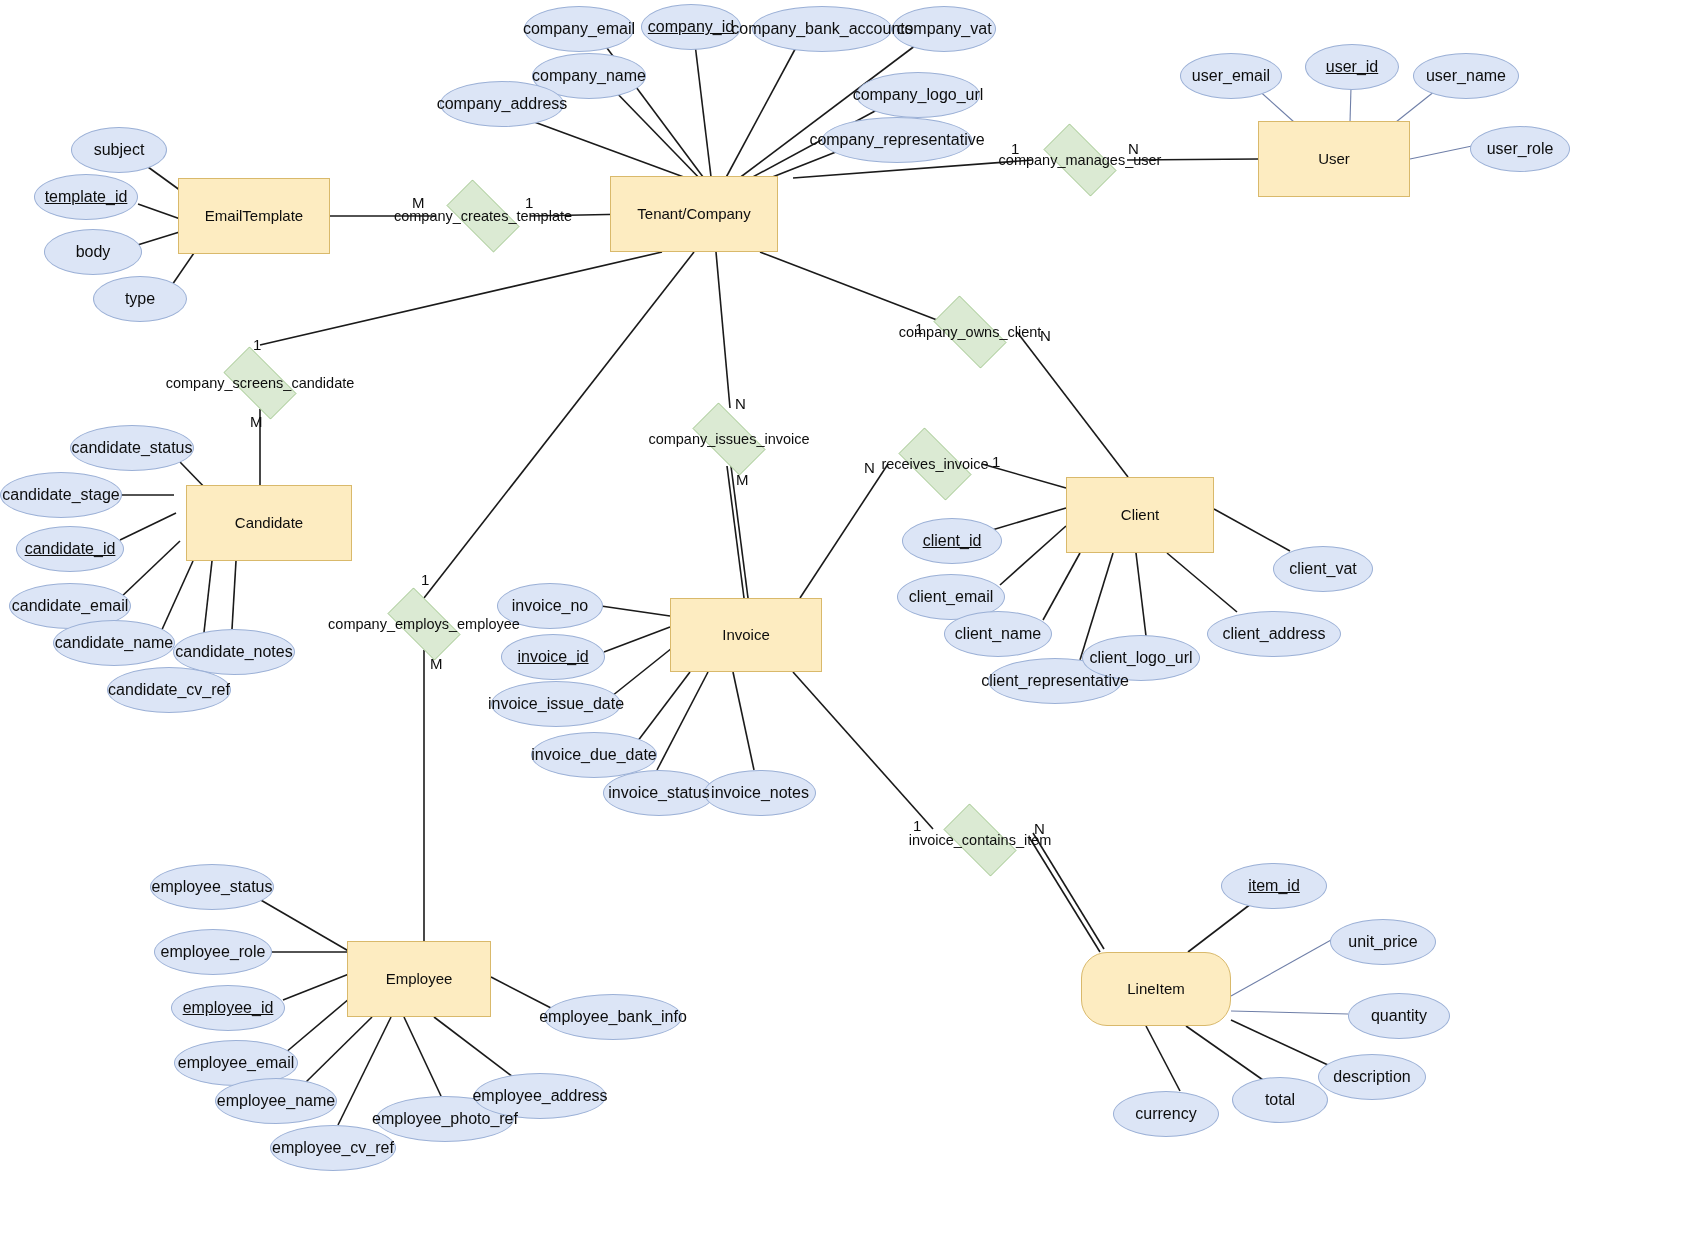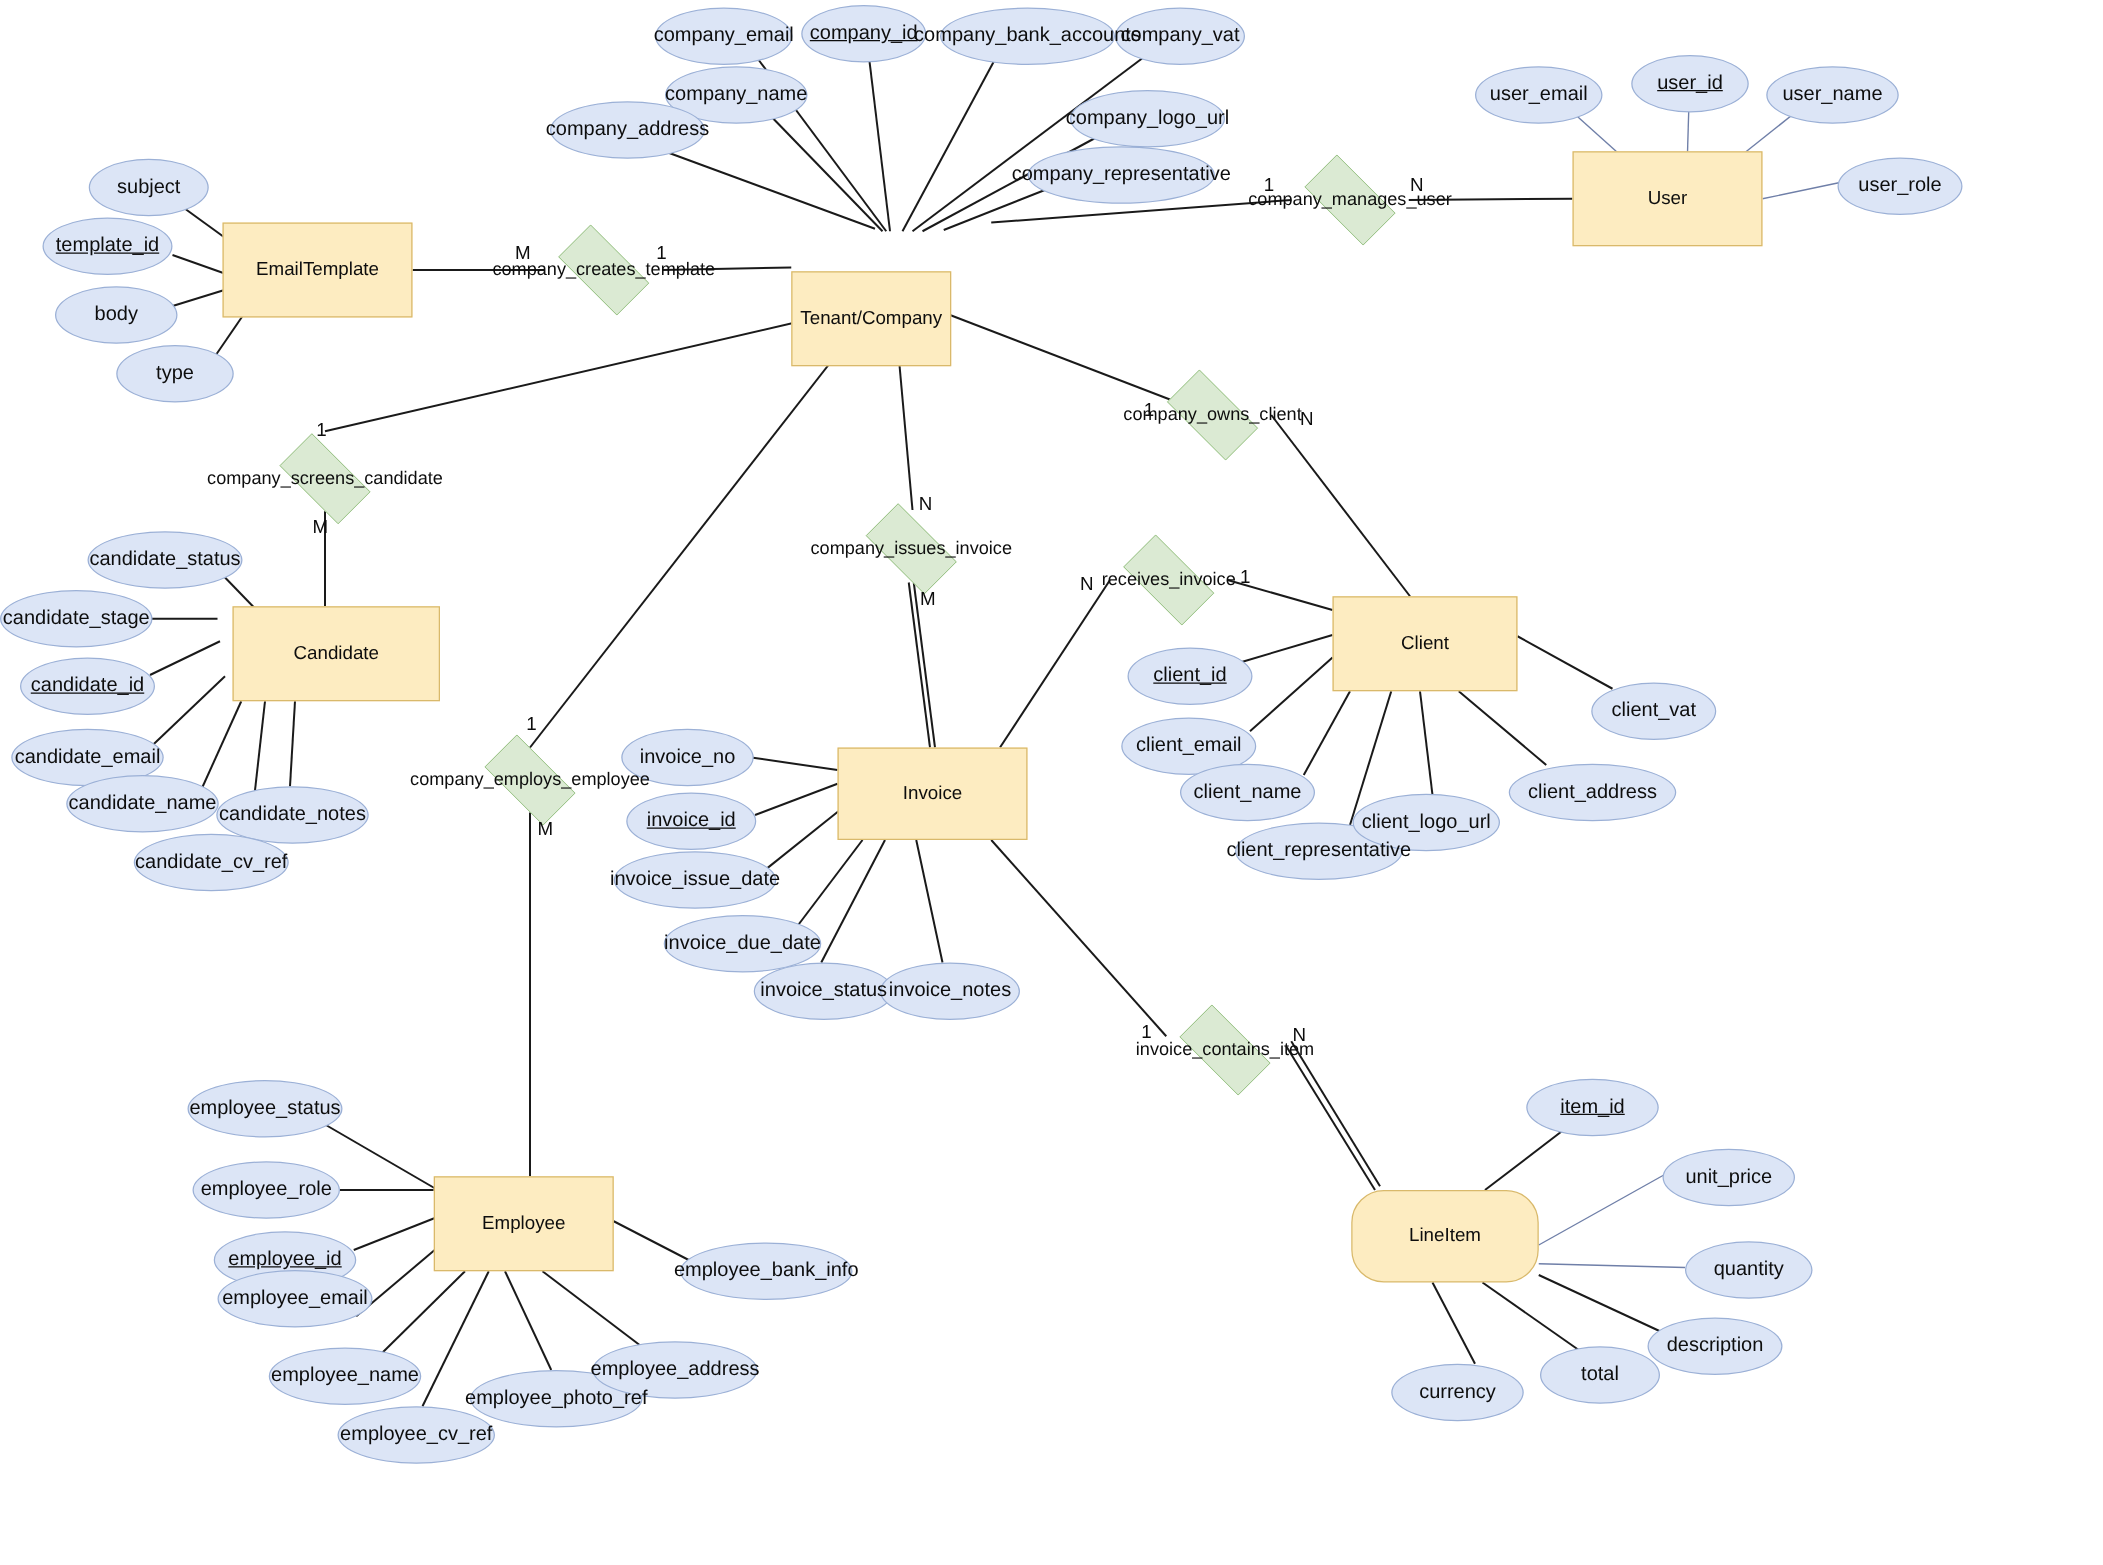--- a/index.html
+++ b/index.html
@@ -164,21 +164,21 @@
       <line x1="513" y1="1077" x2="434" y2="1017" class="edge"></line>
       <line x1="551" y1="1008" x2="491" y2="977" class="edge"></line>
       <line x1="1256" y1="900" x2="1188" y2="952" class="edge"></line>
       <line x1="1340" y1="935" x2="1231" y2="996" class="edge thin"></line>
       <line x1="1348" y1="1014" x2="1231" y2="1011" class="edge thin"></line>
       <line x1="1328" y1="1065" x2="1231" y2="1020" class="edge"></line>
       <line x1="1263" y1="1080" x2="1186" y2="1026" class="edge"></line>
       <line x1="1180" y1="1091" x2="1146" y2="1026" class="edge"></line>
     </svg>
   <div id="nodes-layer">
-      <div class="node entity" style="left: 633px; top: 176px; width: 128px; height: 76px; margin-top: 41px;">
+      <div class="node entity" style="left: 610px; top: 176px; width: 168px; height: 76px;">
         <span>Tenant/Company</span>
       </div>
       <div class="node entity" style="left: 1258px; top: 121px; width: 152px; height: 76px;">
         <span>User</span>
       </div>
       <div class="node entity" style="left: 178px; top: 178px; width: 152px; height: 76px;">
         <span>EmailTemplate</span>
       </div>
       <div class="node entity" style="left: 174px; top: 485px; width: 166px; height: 76px; margin-left: 12px;">
         <span>Candidate</span>
@@ -305,21 +305,21 @@
       </div>
       <div class="node attribute" style="left: 150px; top: 864px; width: 124px; height: 46px;">
         <span class="attr-label">employee_status</span>
       </div>
       <div class="node attribute" style="left: 154px; top: 929px; width: 118px; height: 46px;">
         <span class="attr-label">employee_role</span>
       </div>
       <div class="node attribute key" style="left: 171px; top: 985px; width: 114px; height: 46px;">
         <span class="attr-label">employee_id</span>
       </div>
-      <div class="node attribute" style="left: 174px; top: 1016px; width: 124px; height: 46px;">
+      <div class="node attribute" style="left: 174px; top: 1040px; width: 124px; height: 46px;">
         <span class="attr-label">employee_email</span>
       </div>
       <div class="node attribute" style="left: 215px; top: 1078px; width: 122px; height: 46px;">
         <span class="attr-label">employee_name</span>
       </div>
       <div class="node attribute" style="left: 270px; top: 1125px; width: 126px; height: 46px;">
         <span class="attr-label">employee_cv_ref</span>
       </div>
       <div class="node attribute" style="left: 376px; top: 1096px; width: 138px; height: 46px;">
         <span class="attr-label">employee_photo_ref</span>

